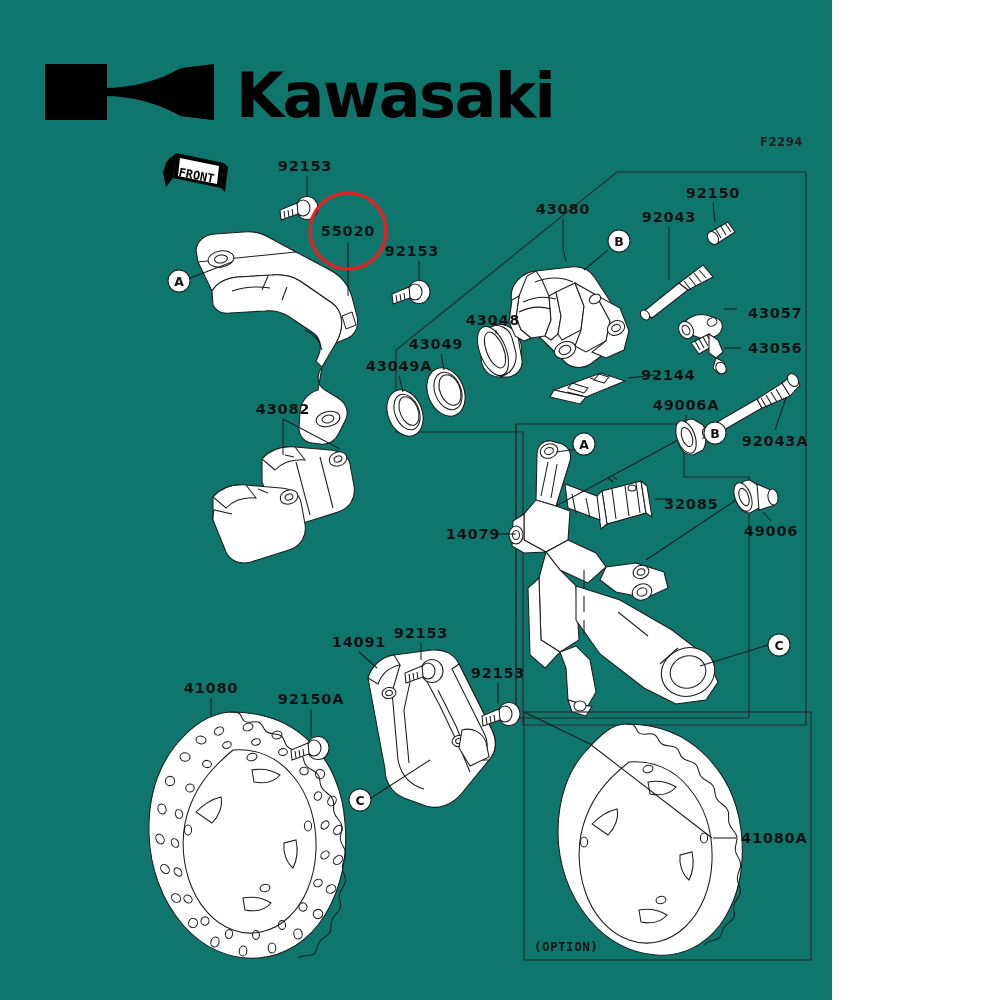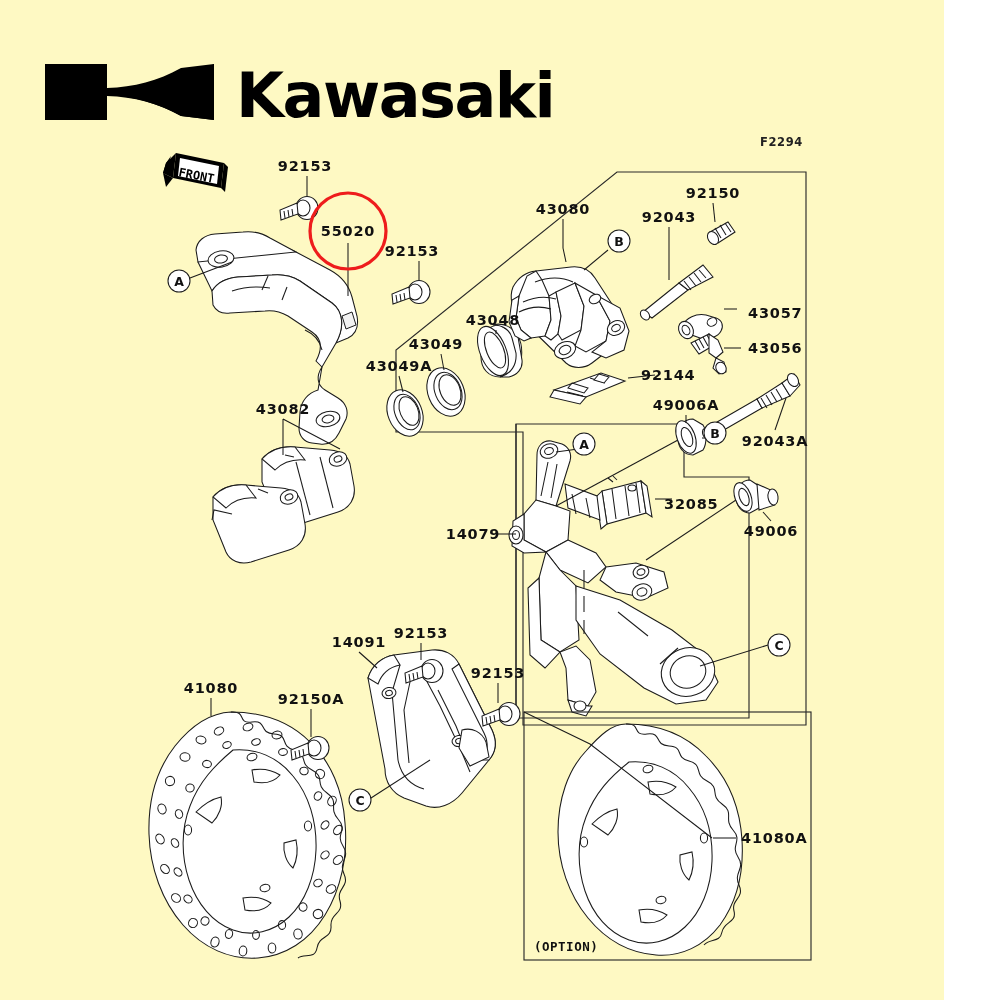--- a/index.html
+++ b/index.html
@@ -1,19 +1,19 @@
 <!DOCTYPE html>
 <html><head>
 <meta charset="utf-8">
 <title>Kawasaki Parts Diagram</title>
 <style>
   html,body{margin:0;padding:0;background:#fff;}
   body{width:1000px;height:1000px;overflow:hidden;
        font-family:"DejaVu Sans","Liberation Sans",sans-serif;}
-  #page{position:relative;width:944px;height:1000px;background:#fef9c3;}
+  #page{position:relative;width:832px;height:1000px;background:#0f766e;}
   svg{display:block;}
   .lbl{font-family:"DejaVu Sans","Liberation Sans",sans-serif;
        font-size:14.5px;font-weight:bold;fill:#111;letter-spacing:0.8px;}
   .lbl-sm{font-family:"DejaVu Sans","Liberation Sans",sans-serif;
        font-size:11.5px;font-weight:bold;fill:#222;letter-spacing:0.6px;}
   .ref{font-family:"DejaVu Sans","Liberation Sans",sans-serif;
        font-size:12.5px;font-weight:bold;fill:#111;}
   .opt{font-family:"DejaVu Sans Mono","Liberation Mono",monospace;
        font-size:12.5px;font-weight:bold;fill:#111;letter-spacing:0.5px;}
   .ln{stroke:#1b1b1b;stroke-width:1.05;fill:none;}

